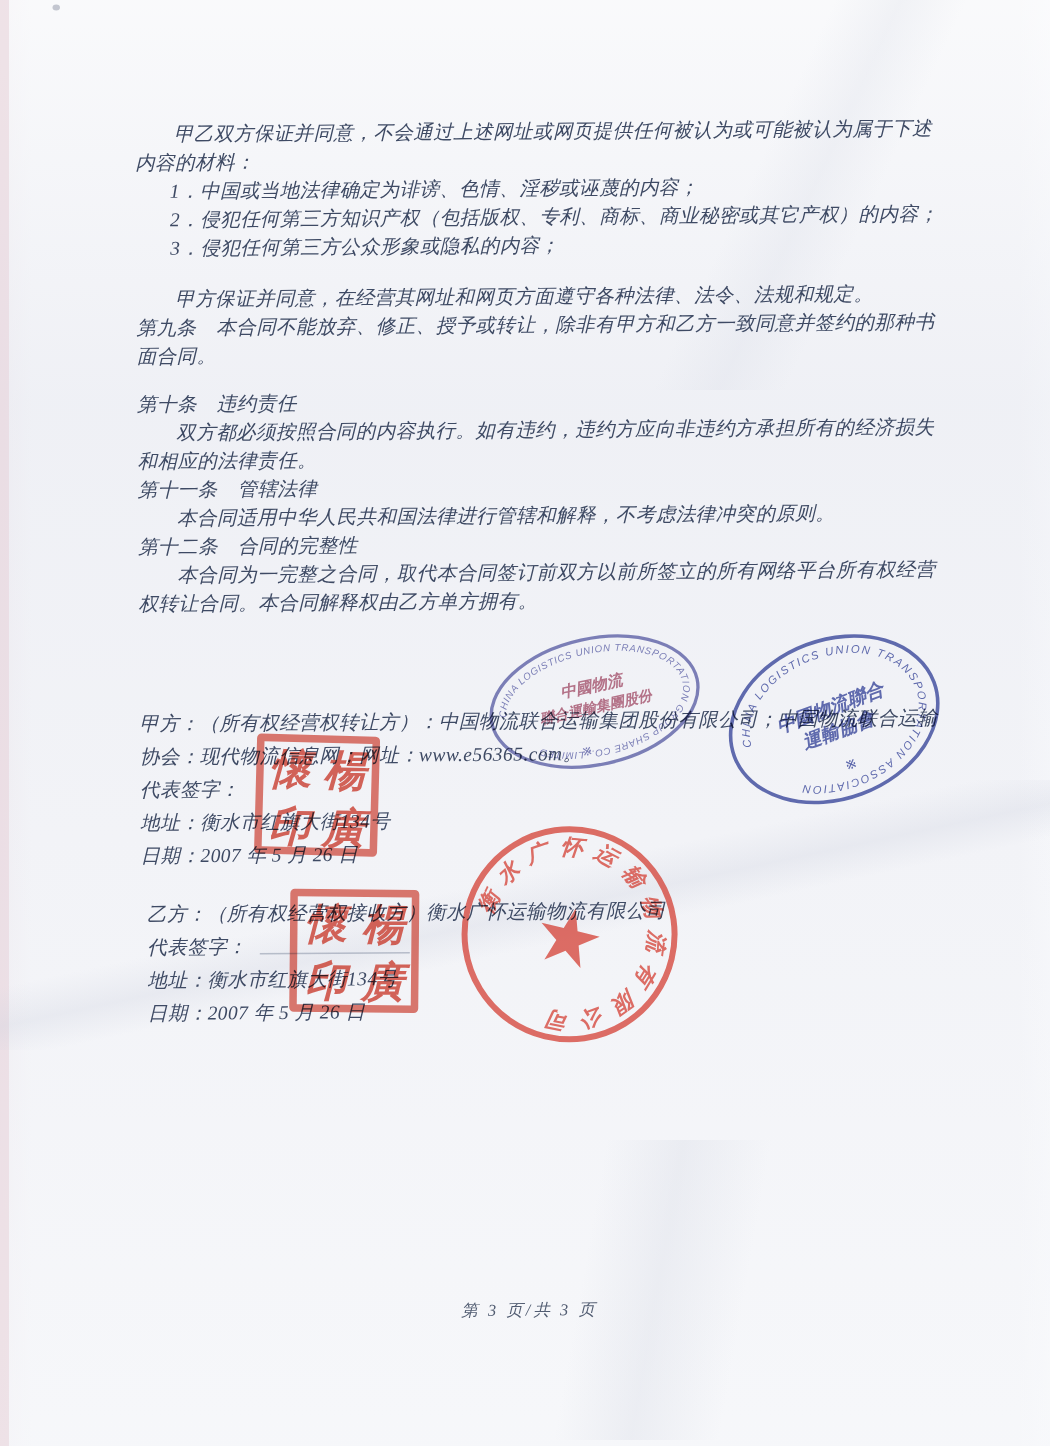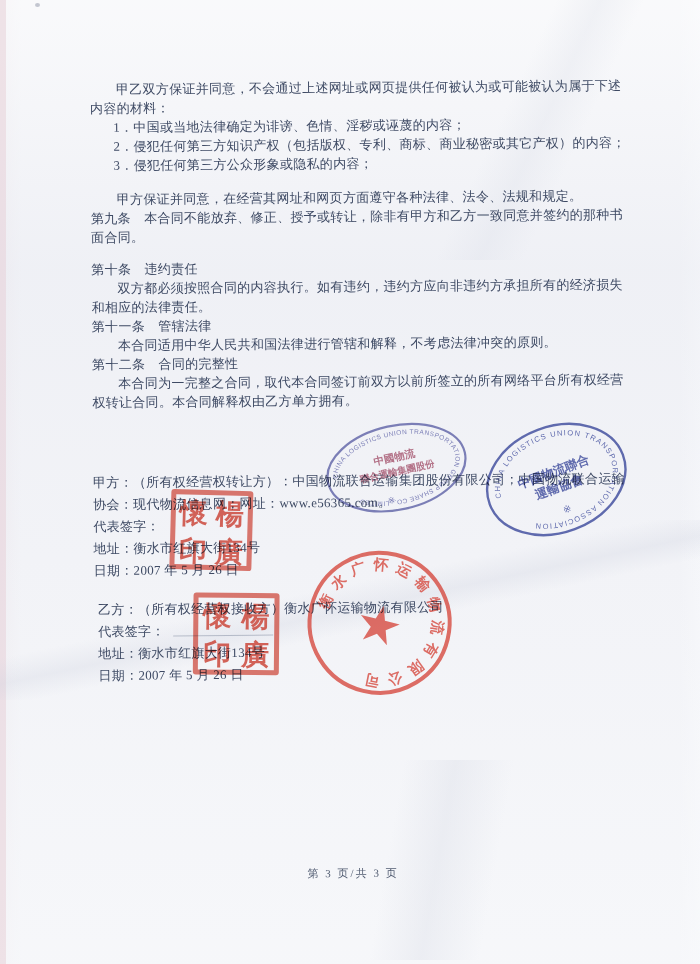--- a/index.html
+++ b/index.html
@@ -5,20 +5,21 @@
   html,body{margin:0;padding:0;background:#ffffff;}
   .paper{
     position:relative;width:700px;height:964px;overflow:hidden;
     background:#f2f3f7;
     background-image:
       linear-gradient(180deg, rgba(255,255,255,.55) 0%, rgba(233,235,242,.35) 28%,
                       rgba(240,241,246,.15) 55%, rgba(249,250,252,.6) 100%),
       linear-gradient(90deg, rgba(236,230,236,.5) 0%, rgba(244,245,249,0) 3%,
                       rgba(244,245,249,0) 97%, rgba(248,249,252,.6) 100%);
     font-family:"Liberation Serif","DejaVu Serif",serif;
+    font-style:italic;
   }
   .scan-edge-left{position:absolute;left:0;top:0;bottom:0;width:6px;
     background:rgba(231,209,216,.55);}
   .crease{position:absolute;pointer-events:none;}
   .crease.c1{left:0;top:520px;width:700px;height:180px;
     background:linear-gradient(168deg, transparent 42%, rgba(206,210,223,.30) 50%, transparent 57%);}
   .crease.c2{left:0;top:760px;width:700px;height:200px;
     background:linear-gradient(100deg, transparent 55%, rgba(208,212,224,.28) 62%, transparent 70%);}
   .crease.c3{left:380px;top:0;width:320px;height:260px;
     background:linear-gradient(115deg, transparent 40%, rgba(214,218,229,.25) 50%, transparent 60%);}

